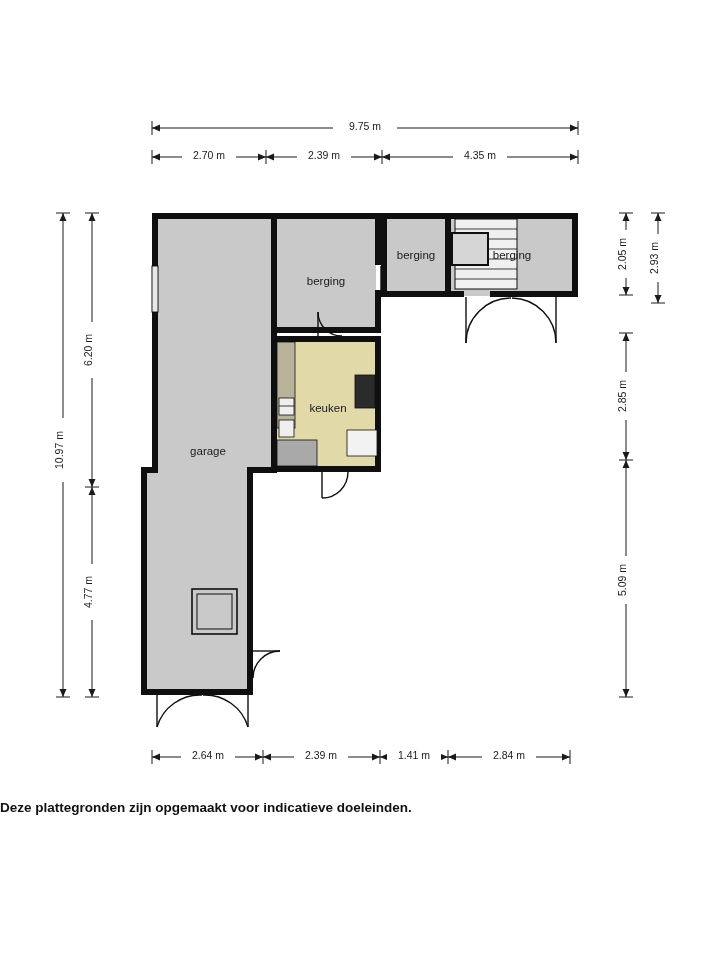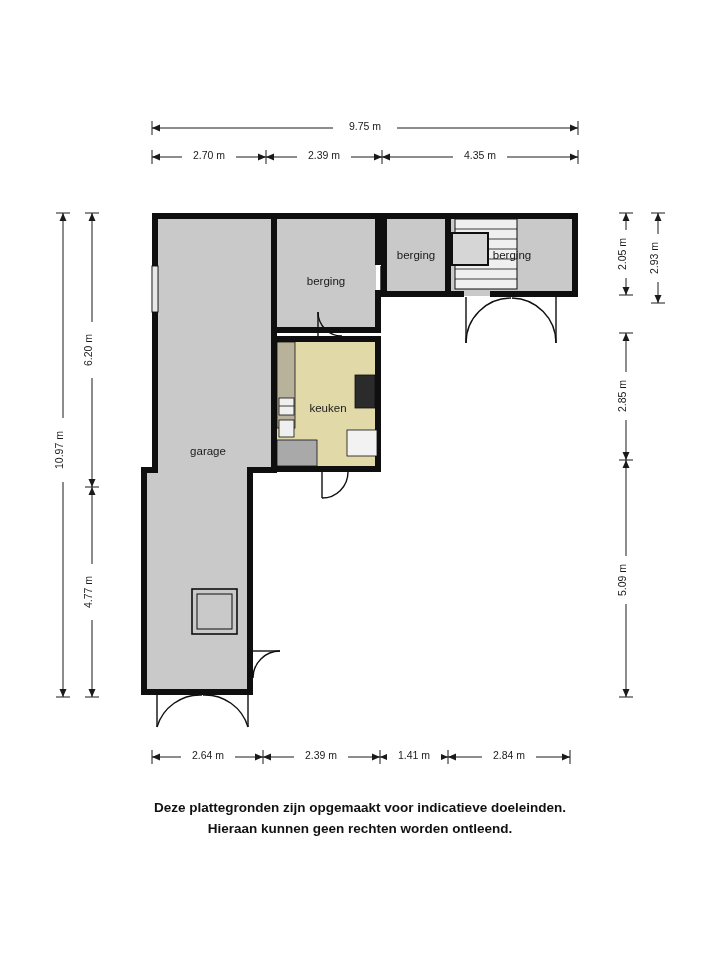--- a/index.html
+++ b/index.html
@@ -29,21 +29,21 @@
   .room-label {
     font-size: 11.5px;
     fill: #1a1a1a;
     font-family: "Liberation Sans", sans-serif;
   }
   .disclaimer {
     position: absolute;
     left: 0;
     right: 0;
     top: 798px;
-    text-align: center;
+    text-align: left;
     font-size: 13.5px;
     font-weight: bold;
     line-height: 1.55;
     color: #111111;
   }
   .disclaimer div { display: block; }
 </style>
 </head>
 <body>
 
@@ -288,14 +288,13 @@
     <text class="room-label" x="326" y="285" text-anchor="middle">berging</text>
     <text class="room-label" x="416" y="259" text-anchor="middle">berging</text>
     <text class="room-label" x="512" y="259" text-anchor="middle">berging</text>
     <text class="room-label" x="328" y="412" text-anchor="middle">keuken</text>
   </g>
 
 </svg>
 
 <div class="disclaimer">
   <div>Deze plattegronden zijn opgemaakt voor indicatieve doeleinden.</div>
-  <div>Hieraan kunnen geen rechten worden ontleend.</div>
 </div>
 
 </body></html>

